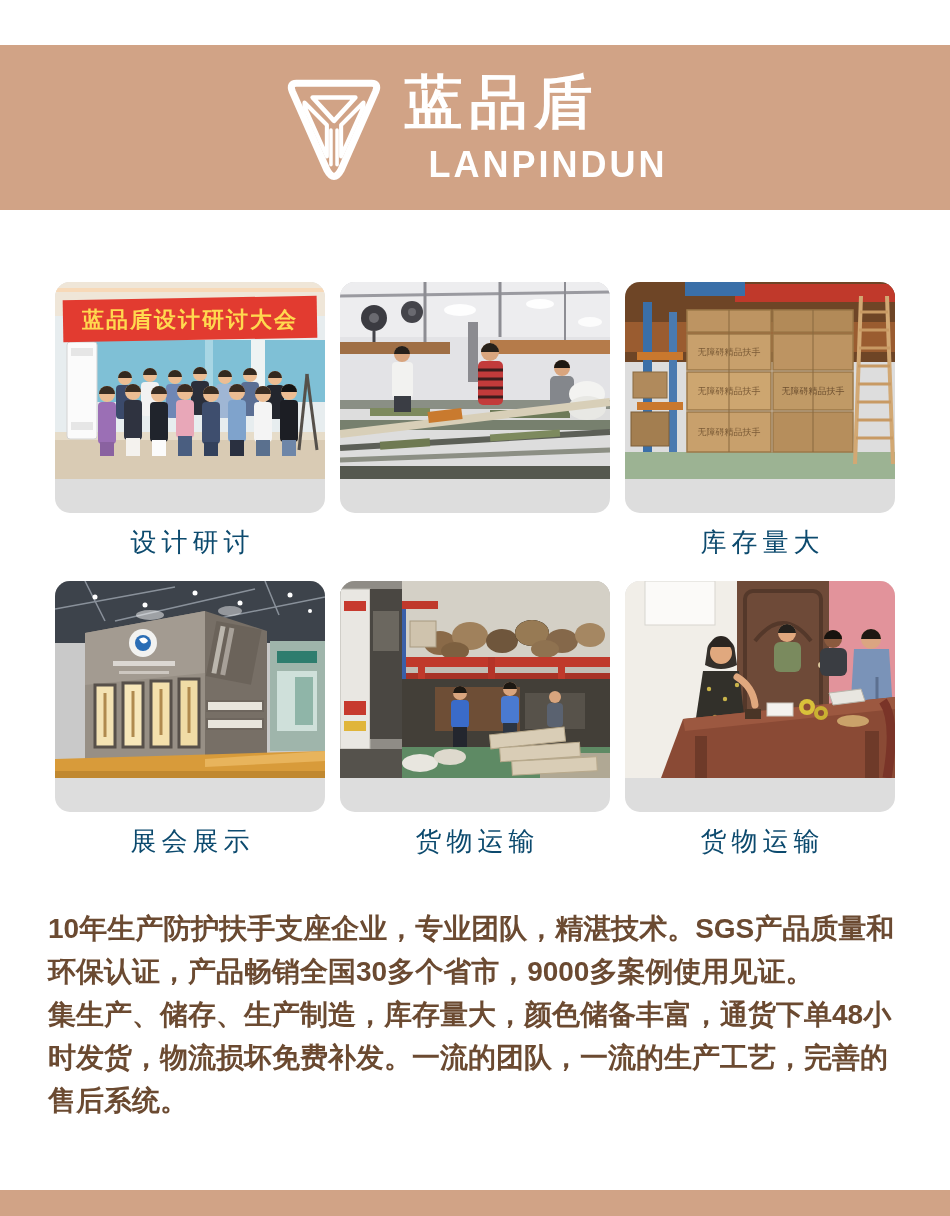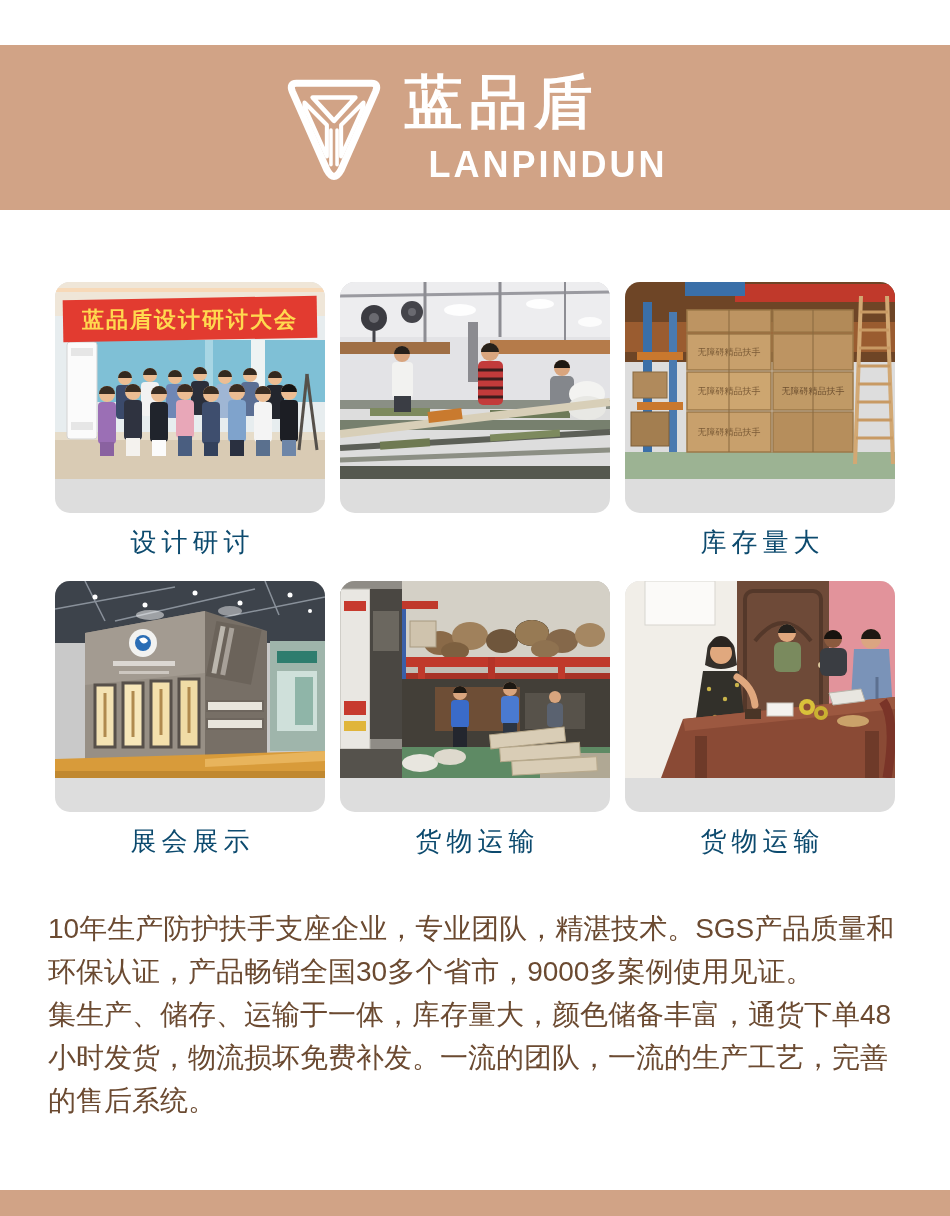--- a/index.html
+++ b/index.html
@@ -40,21 +40,21 @@
     text-align: center;
     font-size: 26px; line-height: 30px;
     color: #0c4a6e; letter-spacing: 5px;
     padding-left: 5px; 
     white-space: nowrap;
   }
   .about {
     margin: 27px 48px 0;
     width: 856px;
     font-size: 28px; line-height: 43px;
-    font-weight: normal; color: #6b4a31;
+    font-weight: bold; color: #6b4a31;
     word-break: break-all;
   }
   .about p { margin: 0; }
   .footer-band {
     position: absolute; left: 0; right: 0; bottom: 0;
     height: 26px; background: #d1a386;
   }
   .svg-label { font-family: "Liberation Sans", sans-serif; }
 </style>
 </head>
@@ -467,16 +467,16 @@
         <path d="M258 120 q14 20 4 77" stroke="#7a3428" stroke-width="9" fill="none"></path>
       </svg>
     </div>
     <figcaption>货物运输</figcaption>
   </figure>
 
 </div>
 
 <section class="about">
   <p>10年生产防护扶手支座企业，专业团队，精湛技术。SGS产品质量和环保认证，产品畅销全国30多个省市，9000多案例使用见证。</p>
-  <p>集生产、储存、运输于一体，库存量大，颜色储备丰富，通货下单48小时发货，物流损坏免费补发。一流的团队，一流的生产工艺，完善的售后系统。</p>
+  <p>集生产、储存、生产制造，库存量大，颜色储备丰富，通货下单48小时发货，物流损坏免费补发。一流的团队，一流的生产工艺，完善的售后系统。</p>
 </section>
 
 <div class="footer-band"></div>
 
 </body></html>

